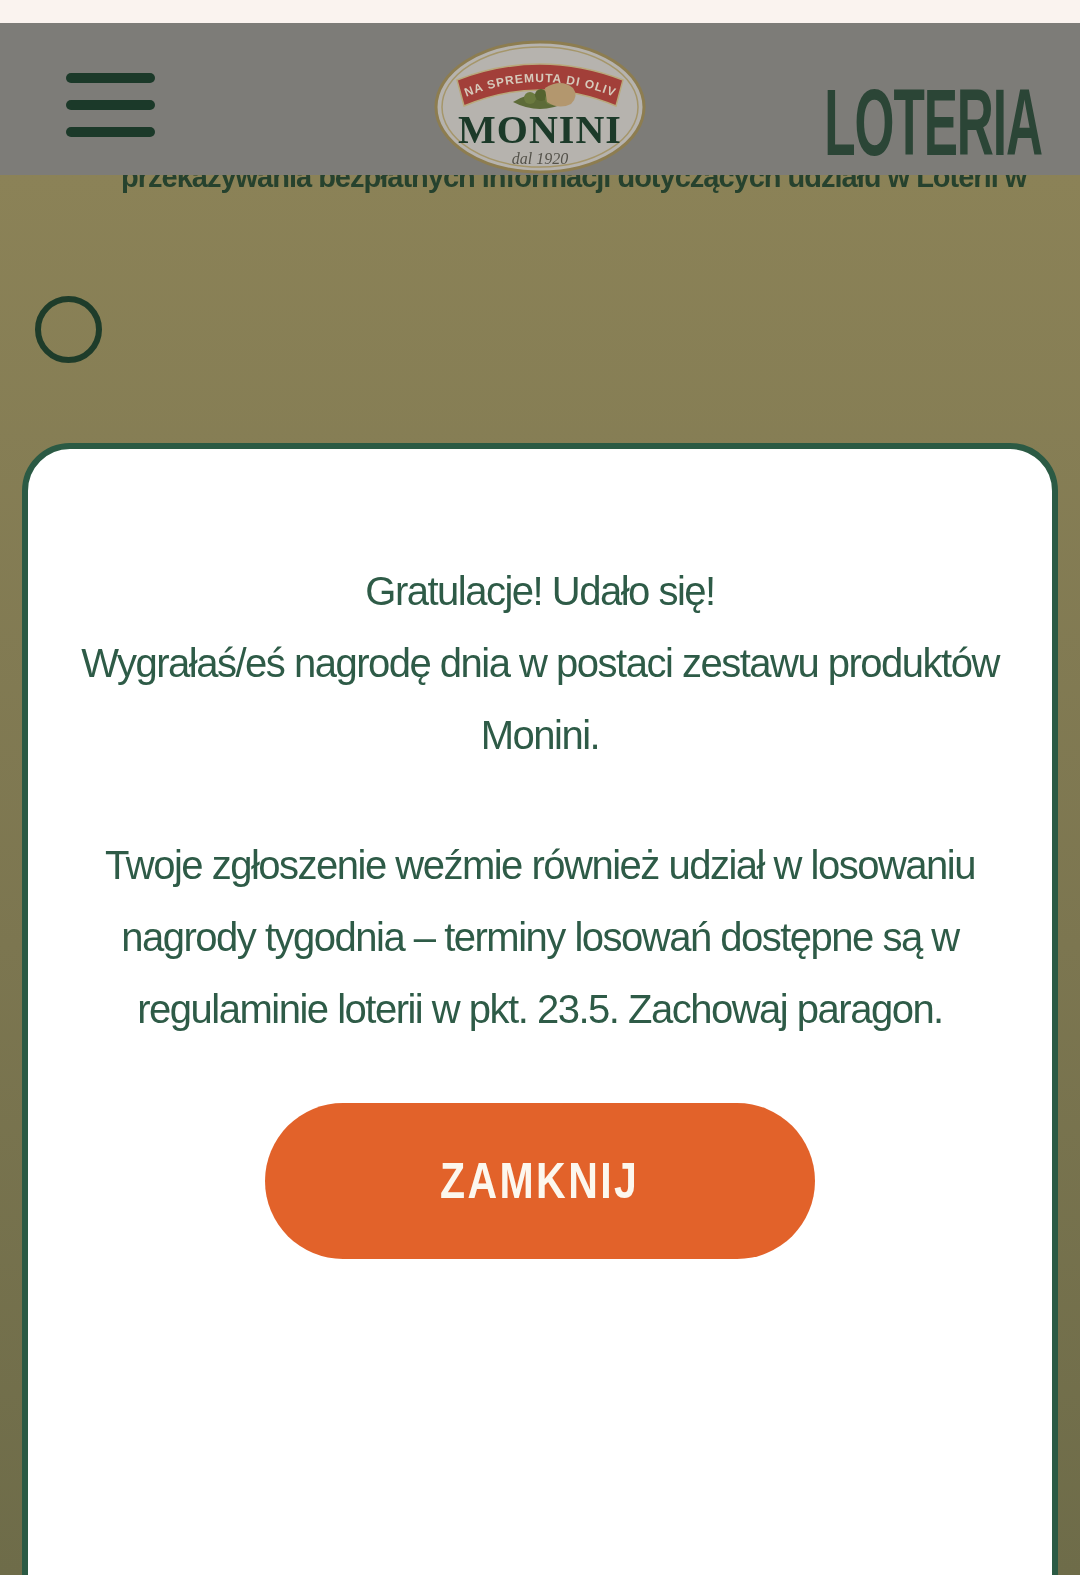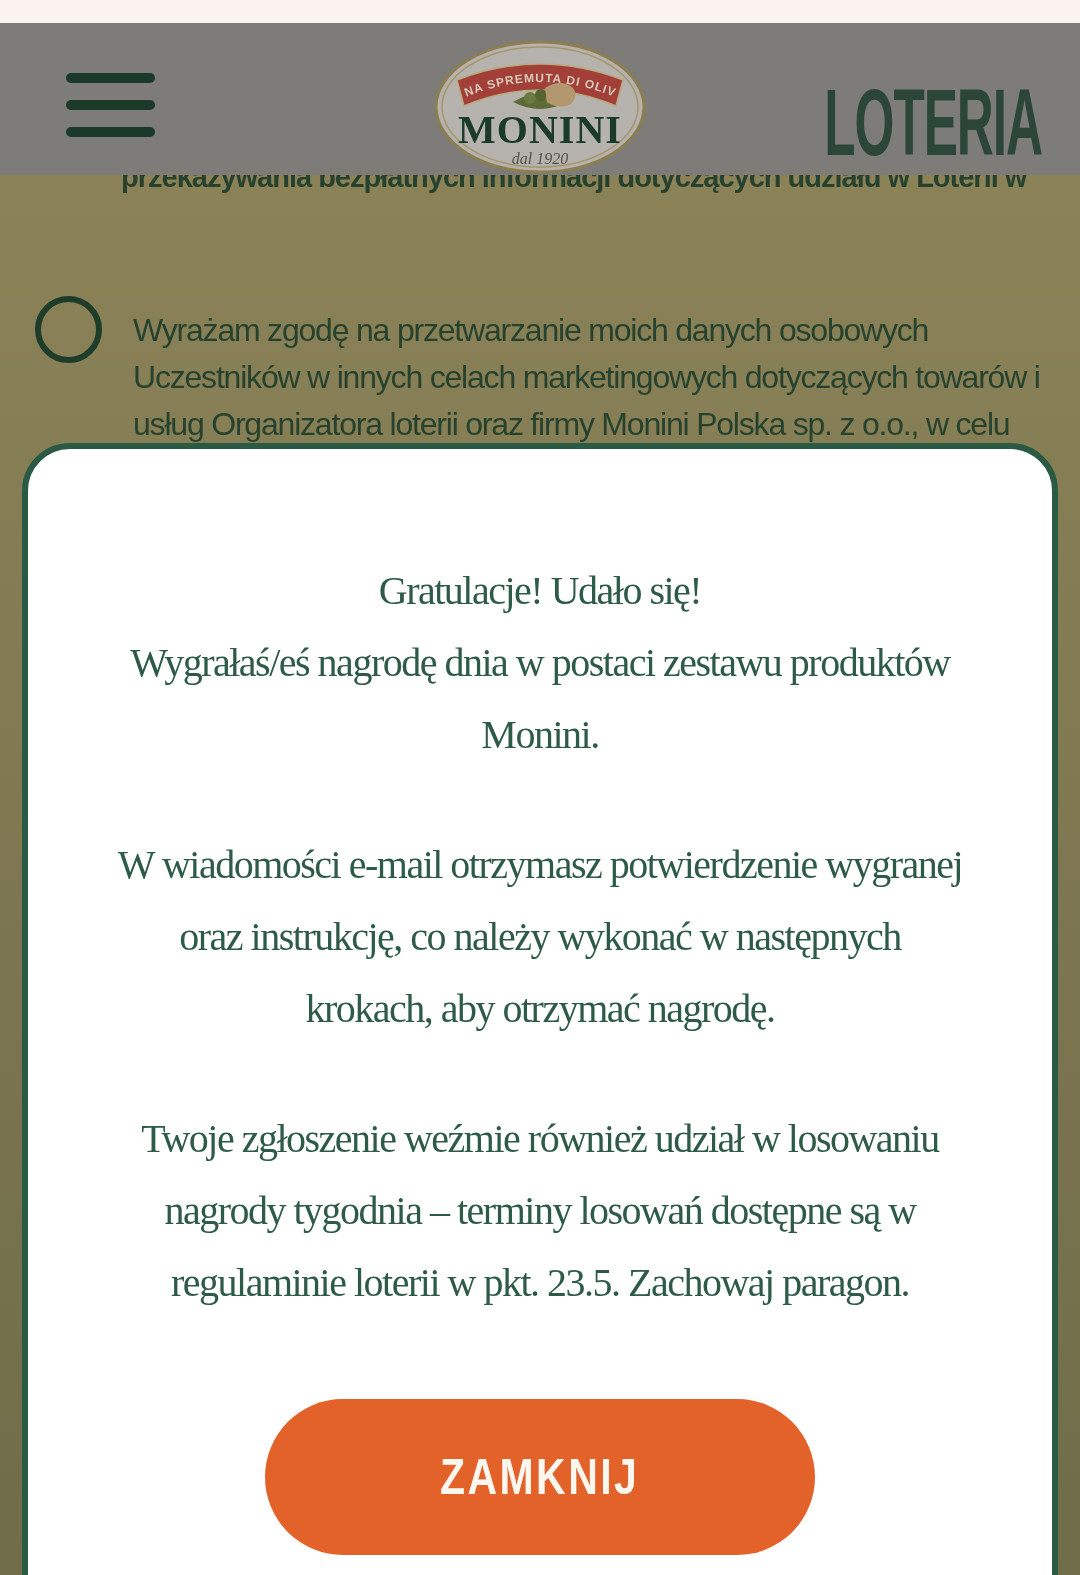--- a/index.html
+++ b/index.html
@@ -47,24 +47,23 @@
 
   
   .modal{
     position:absolute;left:22px;top:443px;width:1036px;height:1220px;box-sizing:border-box;
     background:#ffffff;border:6px solid #2b5a44;border-radius:48px;
     padding:106px 50px 0;text-align:center;z-index:10;
   }
   .modal p{
     margin:0 0 58px;color:#2e5b47;font-size:40px;line-height:72px;letter-spacing:-1.5px;
     white-space:pre-line;
-    font-family:Liberation Serif, serif;
   }
   .close-btn{
-    display:block;margin:80px auto 0;width:550px;height:156px;border:none;border-radius:78px;
+    display:block;margin:58px auto 0;width:550px;height:156px;border:none;border-radius:78px;
     background:#e2622a;cursor:pointer;color:#fcf7ee;
   }
   .close-btn .lbl{
     display:inline-block;font-family:"Liberation Sans",sans-serif;font-size:50px;font-weight:bold;
     letter-spacing:3px;transform:scaleX(0.82);white-space:nowrap;
   }
 
   
   .logo-monini{font-family:"Liberation Serif",serif;font-weight:bold;letter-spacing:1px;}
   .logo-dal{font-family:"Liberation Serif",serif;font-style:italic;}
@@ -102,32 +101,26 @@
         <text class="logo-dal" x="107" y="124" text-anchor="middle" font-size="16" fill="#54524a">dal 1920</text>
       </svg>
     </div>
 
     <div class="loteria">LOTERIA</div>
   </div>
 
   <div class="page-bg">
     <div class="bg-line clipped">przekazywania bezpłatnych informacji dotyczących udziału w Loterii w</div>
     <div class="radio"></div>
-    <div class="consent">Wyrażam zgodę na przetwarzanie moich danych osobowych
-Uczestników w innych celach marketingowych dotyczących towarów i
-usług Organizatora loterii oraz firmy Monini Polska sp. z o.o., w celu</div>
   </div>
 
   <div class="modal">
     <p>Gratulacje! Udało się!
 Wygrałaś/eś nagrodę dnia w postaci zestawu produktów
 Monini.</p>
-    <p>W wiadomości e-mail otrzymasz potwierdzenie wygranej
-oraz instrukcję, co należy wykonać w następnych
-krokach, aby otrzymać nagrodę.</p>
     <p>Twoje zgłoszenie weźmie również udział w losowaniu
 nagrody tygodnia – terminy losowań dostępne są w
 regulaminie loterii w pkt. 23.5. Zachowaj paragon.</p>
     <button class="close-btn">
       <span class="lbl">ZAMKNIJ</span>
     </button>
   </div>
 
 </div>
 

